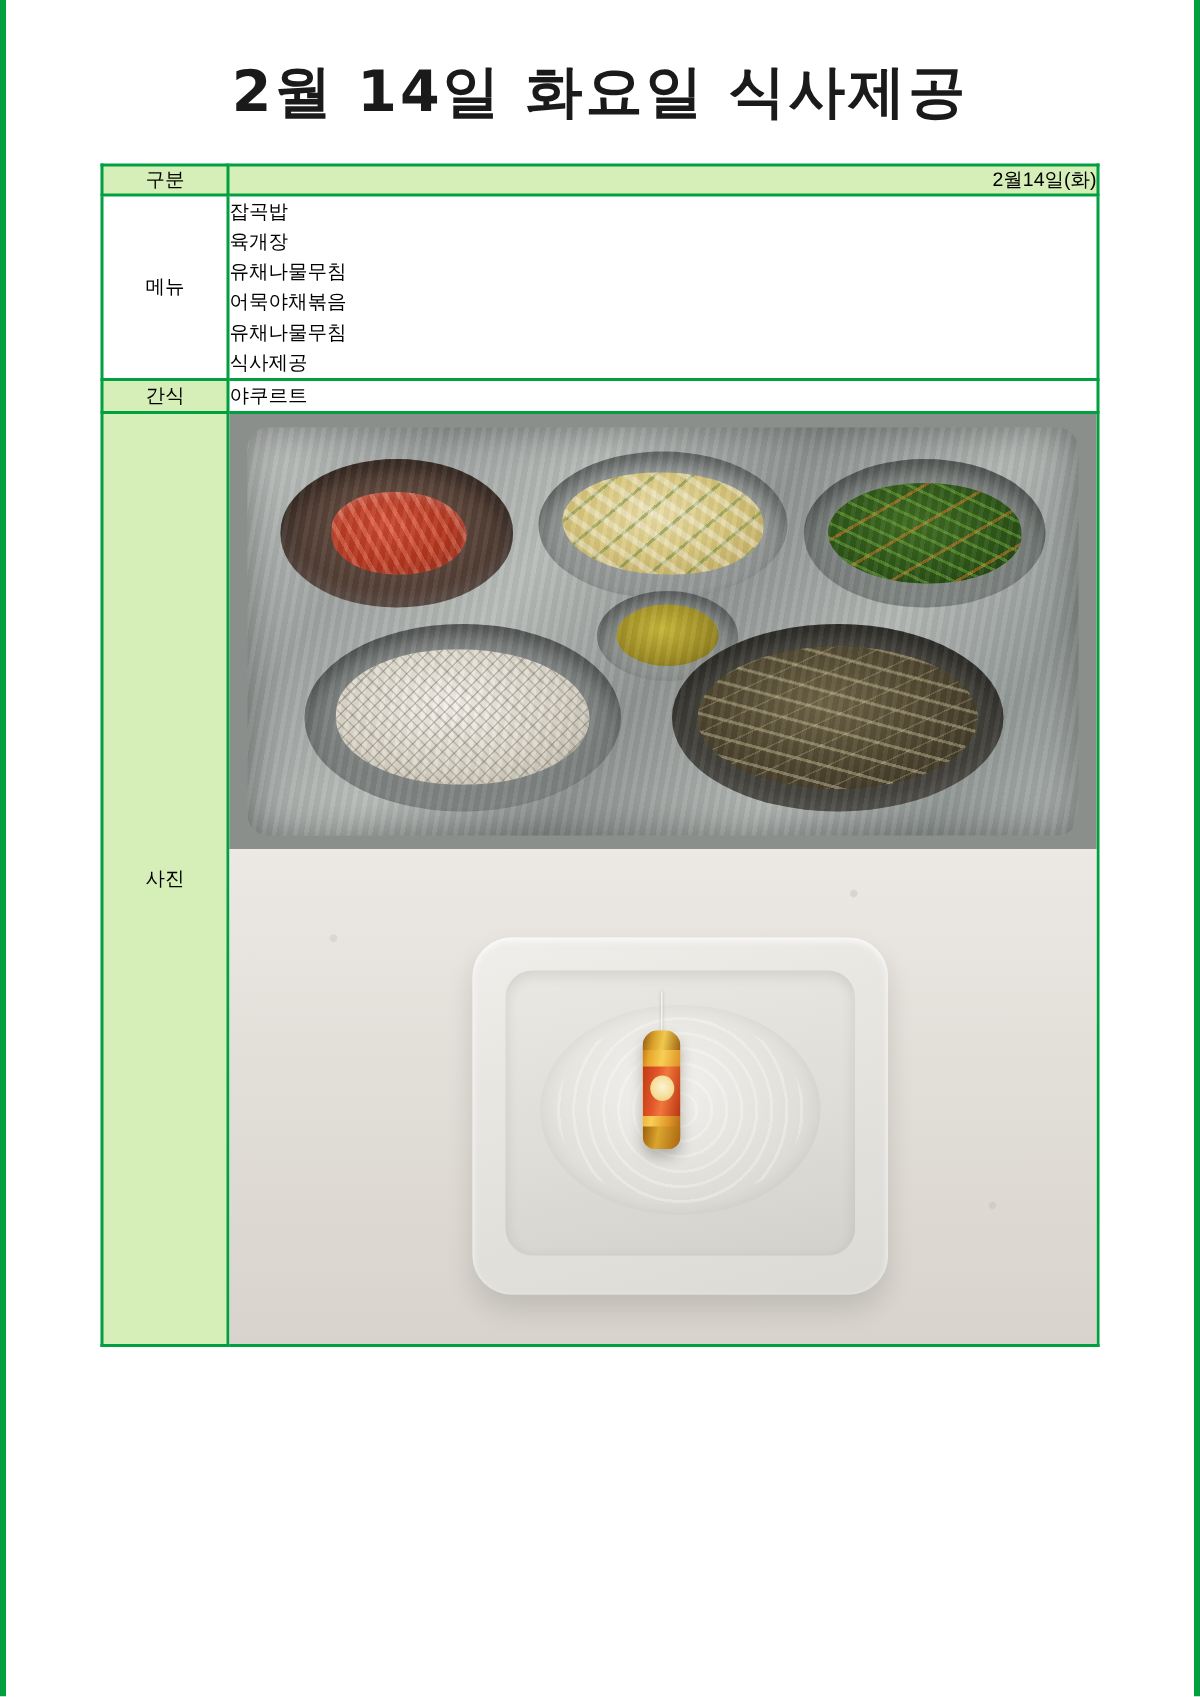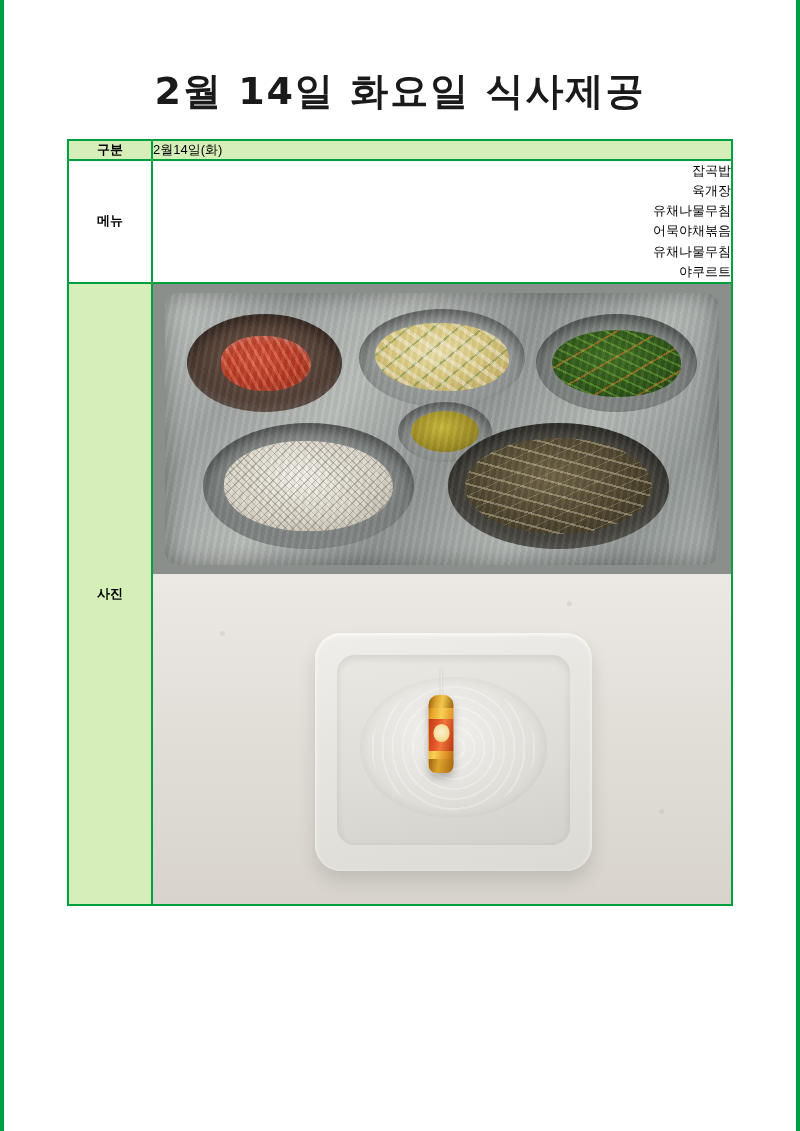--- a/index.html
+++ b/index.html
@@ -30,56 +30,56 @@
     top: 0;
     height: 0;
   }
   .title {
     text-align: center;
     font-family: "DejaVu Sans", sans-serif;
     font-weight: bold;
     font-size: 38px;
     letter-spacing: 2px;
     color: #1a1a1a;
-    padding-top: 66px;
+    padding-top: 36px;
     padding-bottom: 10px;
     white-space: nowrap;
   }
   table.menu-table {
     border-collapse: collapse;
     margin: 12px auto 0 auto;
     width: 666px;
     table-layout: fixed;
   }
   table.menu-table td {
     border: 2px solid #00a040;
     vertical-align: middle;
     padding: 0;
   }
   td.label {
     width: 82px;
     text-align: center;
     font-size: 13px;
-    font-weight: bold;
+    font-weight: normal;
     font-family: "Liberation Sans", sans-serif;
     background: #ffffff;
     color: #000;
     padding: 8px 0;
   }
   td.label.green {
     background: #d6efb8;
   }
   td.value-header {
     background: #d6efb8;
-    text-align: left;
+    text-align: right;
     font-size: 13px;
     padding: 11px 0;
   }
   td.value {
-    text-align: right;
+    text-align: left;
     font-size: 13px;
     padding: 9px 0;
     line-height: 1.55;
     background: #ffffff;
   }
   td.value .line {
     display: block;
   }
   td.photo-cell {
     padding: 0;
@@ -333,22 +333,26 @@
         <td class="value-header">2월14일(화)</td>
       </tr>
       <tr>
         <td class="label">메뉴</td>
         <td class="value">
           <span class="line">잡곡밥</span>
           <span class="line">육개장</span>
           <span class="line">유채나물무침</span>
           <span class="line">어묵야채볶음</span>
           <span class="line">유채나물무침</span>
-          <span class="line">야쿠르트</span>
+          <span class="line">식사제공</span>
         </td>
+      </tr>
+      <tr>
+        <td class="label green">간식</td>
+        <td class="value">야쿠르트</td>
       </tr>
       <tr>
         <td class="label green">사진</td>
         <td class="photo-cell">
           <div class="photo-stack">
 
             <div class="photo tray-photo">
               <div class="tray">
                 <div class="bowl bowl-kimchi">
                   <div class="kimchi-mass"></div>

